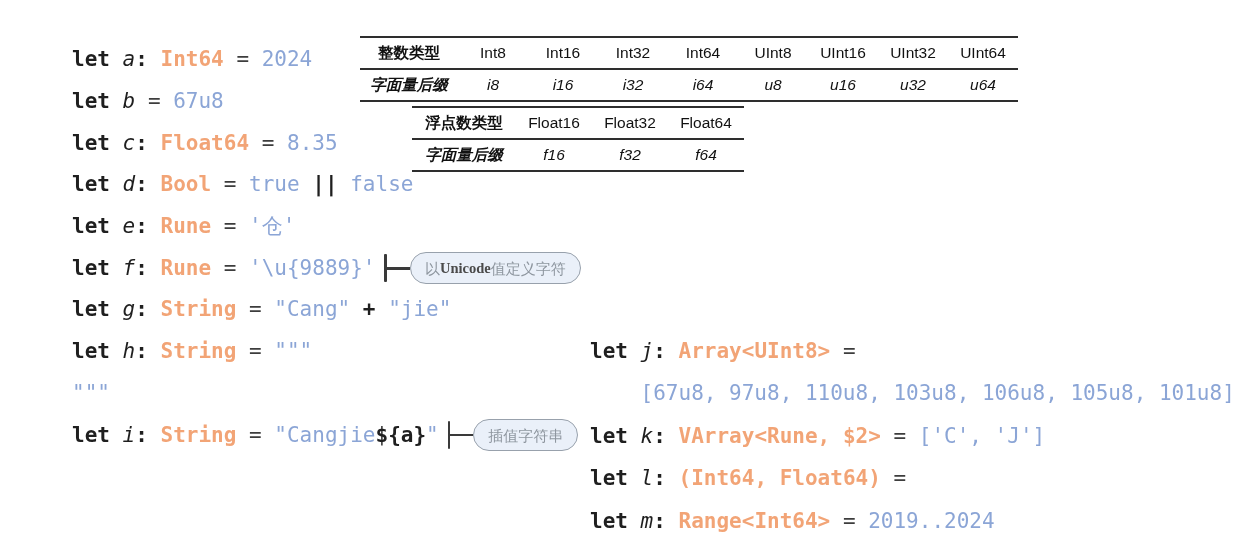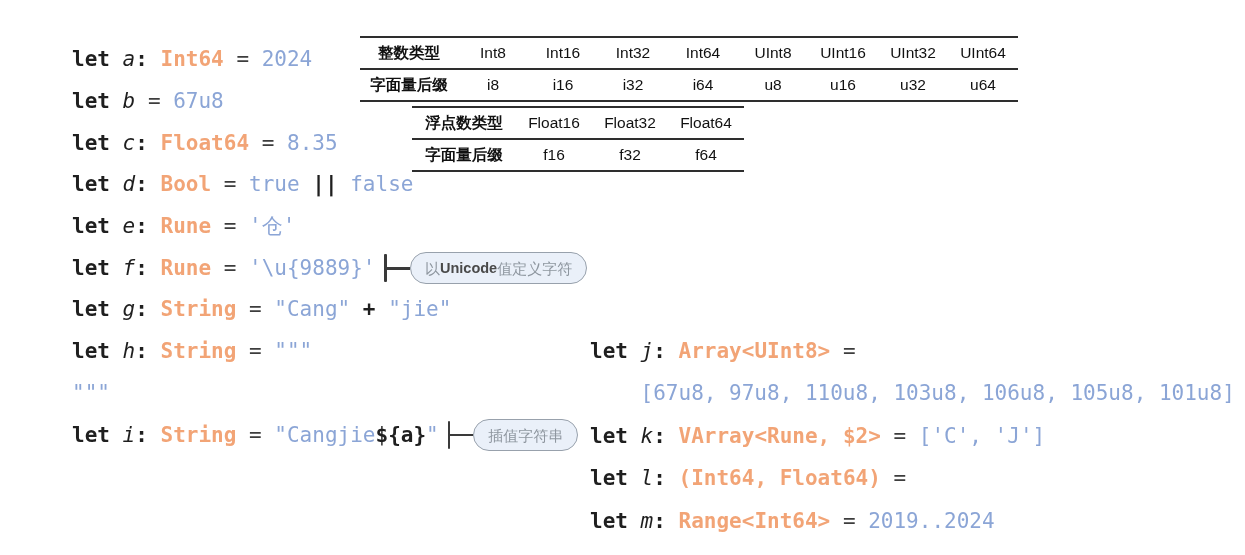--- a/index.html
+++ b/index.html
@@ -38,36 +38,36 @@
     border-radius:17px;
     padding:4px 14px;
     height:22px;
     white-space:nowrap;
   }
   .cp-cjk{
     font-family:"Liberation Sans","DejaVu Sans",sans-serif;
     font-size:15px;color:var(--c-callout-text);
   }
   .cp-mono{
-    font-family:Liberation Sans, sans-serif;
+    font-family:Liberation Serif, serif;
     font-size:14.5px;font-weight:bold;color:#4a4a4a;
   }
 
   
   .tbl-wrap{position:absolute;}
   #table-integer{left:360px;top:24px;margin-top:12px;}
   #table-float{left:412px;top:106px;}
   table.data-table{
     border-collapse:collapse;
     font-family:"Liberation Sans","DejaVu Sans",sans-serif;
     font-size:15.5px;color:#111111;
   }
   table.data-table tr{height:32px;}
   table.data-table tr:first-child{border-top:2px solid #2e2e2e;border-bottom:2px solid #2e2e2e;}
-  table.data-table tr:last-child{border-bottom:2px solid #2e2e2e;}
+  table.data-table tr:last-child{border-bottom:2px solid #2e2e2e;font-style:italic;}
   table.data-table td{text-align:center;padding:0 6px;}
   table.data-table td.hdr{font-weight:bold;white-space:nowrap;}
   #table-integer td{min-width:58px;}
   #table-integer td.hdr{width:86px;}
   #table-float td{min-width:64px;}
   #table-float td.hdr{width:92px;}
 </style>
 </head>
 <body>
 

